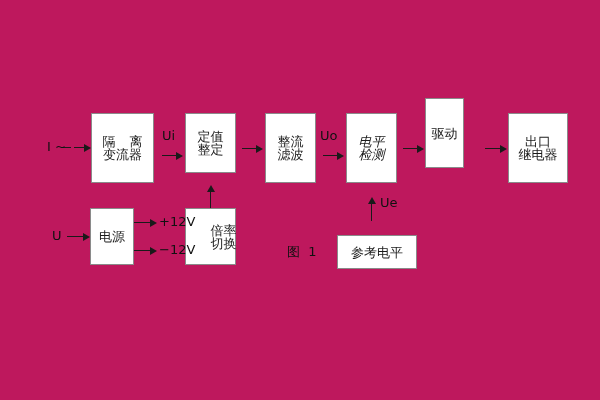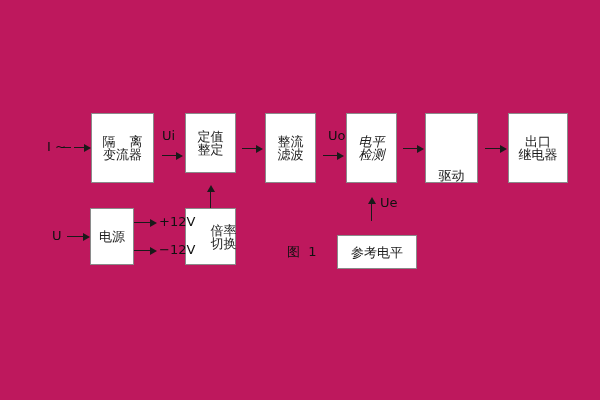--- a/index.html
+++ b/index.html
@@ -104,21 +104,21 @@
   <div class="blk" style="left:265px; top:113px; width:51px; height:70px;">
     <span class="ln">整流</span>
     <span class="ln">滤波</span>
   </div>
 
   <div class="blk" style="left:346px; top:113px; width:51px; height:70px;font-style:italic;">
     <span class="ln">电平</span>
     <span class="ln">检测</span>
   </div>
 
-  <div class="blk one-line" style="left:425px; top:113px; width:53px; height:70px;justify-content:flex-end;">
+  <div class="blk one-line" style="left:425px; top:98px; width:39px; height:70px;">
     <span class="ln">驱动</span>
   </div>
 
   <div class="blk" style="left:508px; top:113px; width:60px; height:70px;">
     <span class="ln">出口</span>
     <span class="ln">继电器</span>
   </div>
 
   <div class="blk one-line" style="left:90px; top:208px; width:44px; height:57px;">
     <span class="ln">电源</span>
@@ -166,18 +166,18 @@
   <div class="hline" style="left:134px; top:222px; width:19px;"></div>
   <div class="arr-r" style="left:150px; top:219px;"></div>
   <div class="lbl sans-lat" style="left:159px; top:215px;">+12V</div>
 
   <div class="hline" style="left:134px; top:250px; width:19px;"></div>
   <div class="arr-r" style="left:150px; top:247px;"></div>
   <div class="lbl sans-lat" style="left:159px; top:243px;">−12V</div>
 
   <div class="lbl" style="left:47px; top:140px;">I ~</div>
   <div class="lbl sans-lat" style="left:162px; top:129px;">Ui</div>
-  <div class="lbl sans-lat" style="left:328px; top:129px;">Uo</div>
+  <div class="lbl sans-lat" style="left:320px; top:129px;">Uo</div>
   <div class="lbl sans-lat" style="left:380px; top:196px;">Ue</div>
 
   <div class="lbl" style="left:287px; top:245px; letter-spacing:2px;">图 1</div>
 
 </div>
 
 </body></html>

